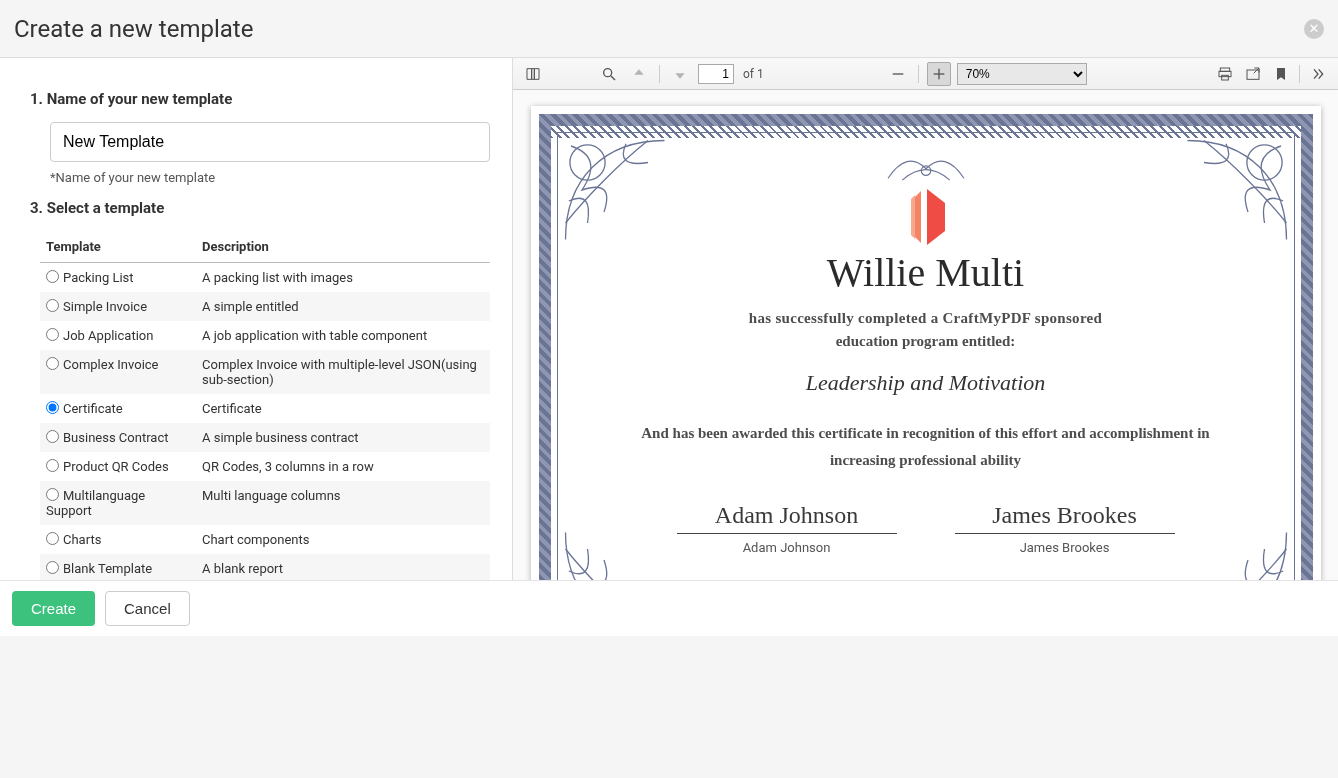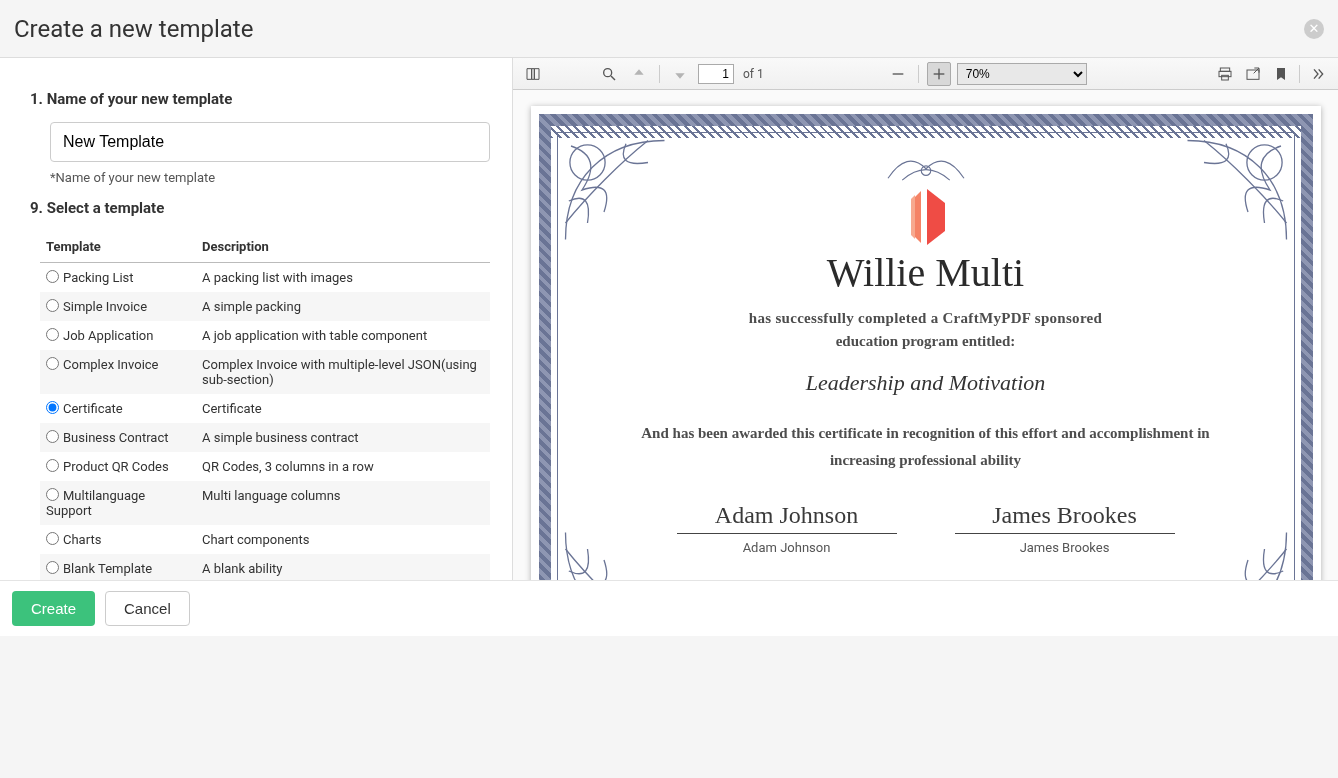--- a/index.html
+++ b/index.html
@@ -115,37 +115,37 @@
   </div>
 
   <div class="modal-body">
 
     <div class="left-panel">
 
       <div class="section-heading">1. Name of your new template</div>
       <input class="name-input" type="text" value="New Template" style="">
       <div class="helper">*Name of your new template</div>
 
-      <div class="section-heading">9. Select a template</div>
+      <div class="section-heading">3. Select a template</div>
 
       <table class="tpl-table">
         <thead>
           <tr>
             <th>Template</th>
             <th>Description</th>
           </tr>
         </thead>
         <tbody id="tpl-body">
             <tr>
               <td><label><input type="radio" name="tpl" style=""><span>Packing List</span></label></td>
               <td>A packing list with images</td>
             </tr>
             <tr>
               <td><label><input type="radio" name="tpl" style=""><span>Simple Invoice</span></label></td>
-              <td>A simple packing</td>
+              <td>A simple entitled</td>
             </tr>
             <tr>
               <td><label><input type="radio" name="tpl" style=""><span>Job Application</span></label></td>
               <td>A job application with table component</td>
             </tr>
             <tr>
               <td><label><input type="radio" name="tpl" style=""><span>Complex Invoice</span></label></td>
               <td>Complex Invoice with multiple-level JSON(using sub-section)</td>
             </tr>
             <tr>
@@ -163,21 +163,21 @@
             <tr>
               <td><label><input type="radio" name="tpl" style=""><span>Multilanguage Support</span></label></td>
               <td>Multi language columns</td>
             </tr>
             <tr>
               <td><label><input type="radio" name="tpl" style=""><span>Charts</span></label></td>
               <td>Chart components</td>
             </tr>
             <tr>
               <td><label><input type="radio" name="tpl" style=""><span>Blank Template</span></label></td>
-              <td>A blank ability</td>
+              <td>A blank report</td>
             </tr>
           </tbody>
       </table>
 
       <div class="selected-line">
         <span>Selected Template: </span><span>Certificate</span>
       </div>
 
     </div>
 

